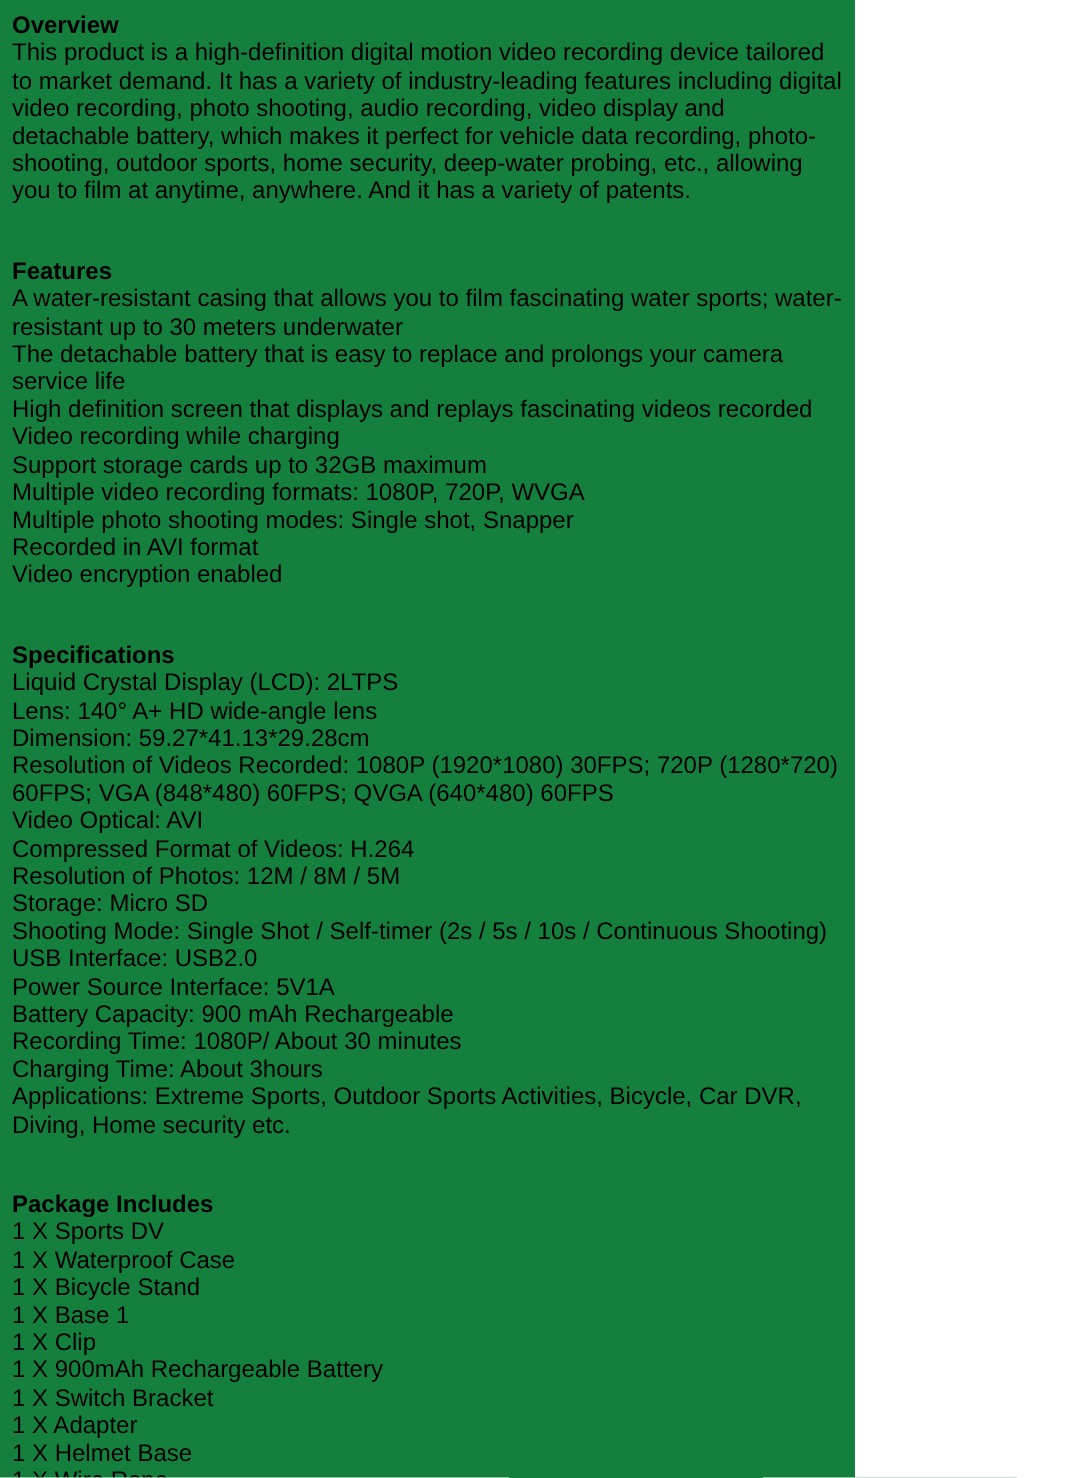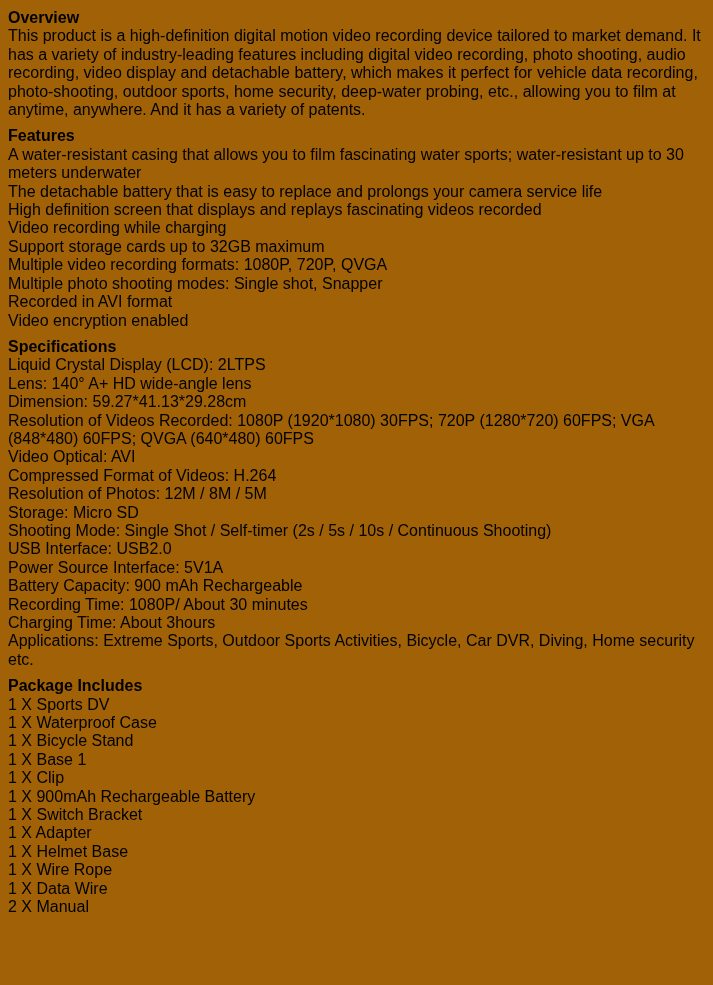--- a/index.html
+++ b/index.html
@@ -1,33 +1,33 @@
 <!DOCTYPE html>
 <html><head>
   <meta charset="utf-8">
   <style>
     html, body {
       margin: 0;
       padding: 0;
       background: #ffffff;
     }
     .page {
-      width: 713px;
+      width: 570px;
       height: 985px;
       box-sizing: border-box;
       padding: 9px 6px 0 8px;
-      background: #a16207;
+      background: #15803d;
       color: #000000;
       font-family: "Liberation Sans", "DejaVu Sans", sans-serif;
       font-size: 16px;
       line-height: 18.4px;
       overflow: hidden;
     }
     .section + .section {
-      margin-top: 8px;
+      margin-top: 35px;
     }
     .heading {
       font-weight: bold;
     }
     .para, .line {
       margin: 0;
     }
   </style>
 </head>
 <body>
@@ -39,21 +39,21 @@
     <div class="para">This product is a high-definition digital motion video recording device tailored to market demand. It has a variety of industry-leading features including digital video recording, photo shooting, audio recording, video display and detachable battery, which makes it perfect for vehicle data recording, photo-shooting, outdoor sports, home security, deep-water probing, etc., allowing you to film at anytime, anywhere. And it has a variety of patents.</div>
   </div>
 
   <div class="section">
     <div class="heading">Features</div>
     <div class="line">A water-resistant casing that allows you to film fascinating water sports; water-resistant up to 30 meters underwater</div>
     <div class="line">The detachable battery that is easy to replace and prolongs your camera service life</div>
     <div class="line">High definition screen that displays and replays fascinating videos recorded</div>
     <div class="line">Video recording while charging</div>
     <div class="line">Support storage cards up to 32GB maximum</div>
-    <div class="line">Multiple video recording formats: 1080P, 720P, QVGA</div>
+    <div class="line">Multiple video recording formats: 1080P, 720P, WVGA</div>
     <div class="line">Multiple photo shooting modes: Single shot, Snapper</div>
     <div class="line">Recorded in AVI format</div>
     <div class="line">Video encryption enabled</div>
   </div>
 
   <div class="section">
     <div class="heading">Specifications</div>
     <div class="line">Liquid Crystal Display (LCD): 2LTPS</div>
     <div class="line">Lens: 140° A+ HD wide-angle lens</div>
     <div class="line">Dimension: 59.27*41.13*29.28cm</div>

